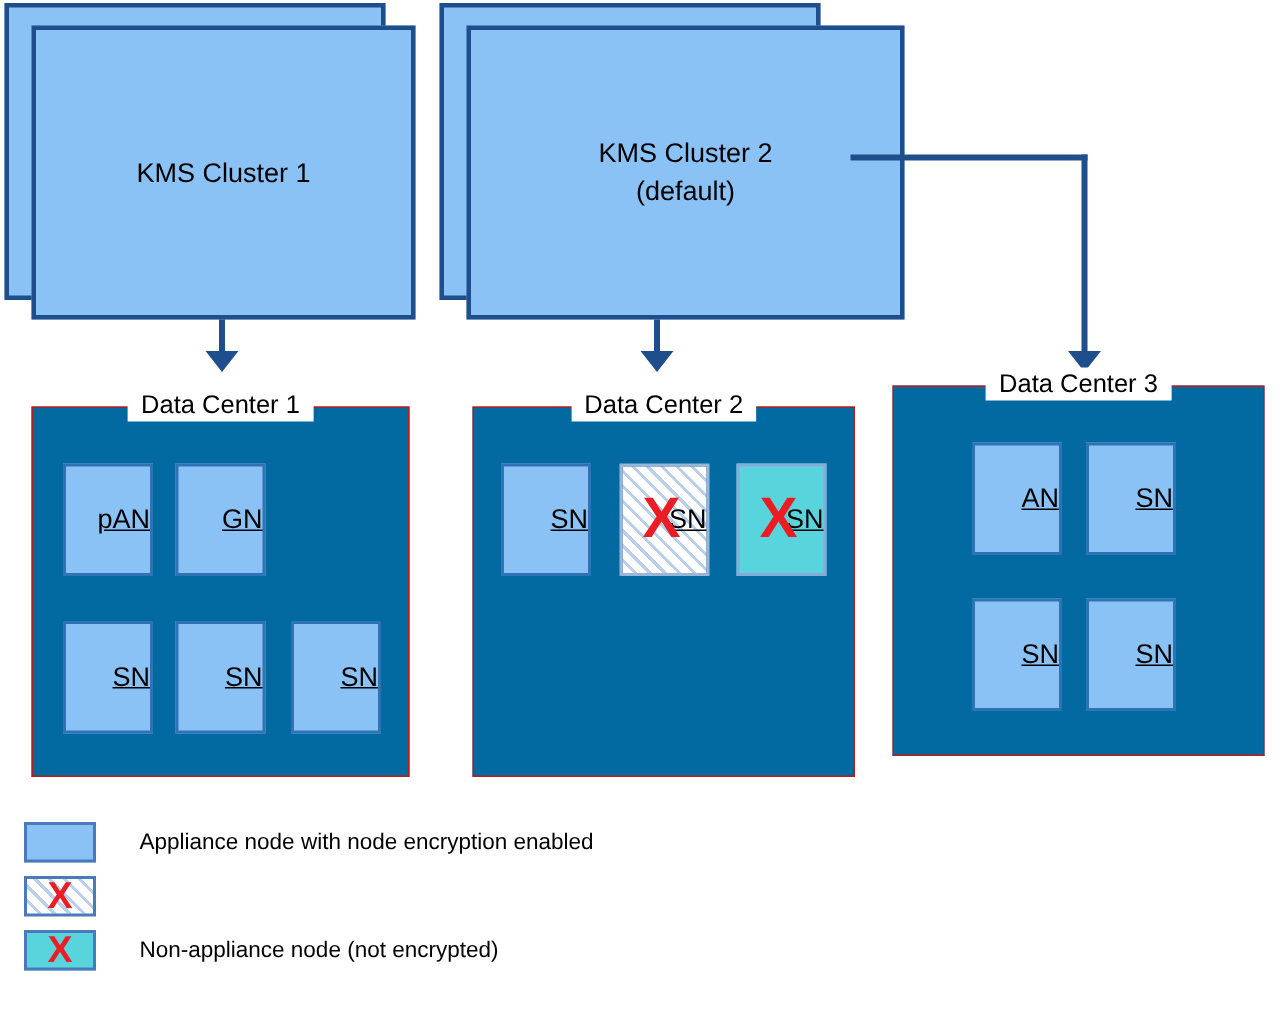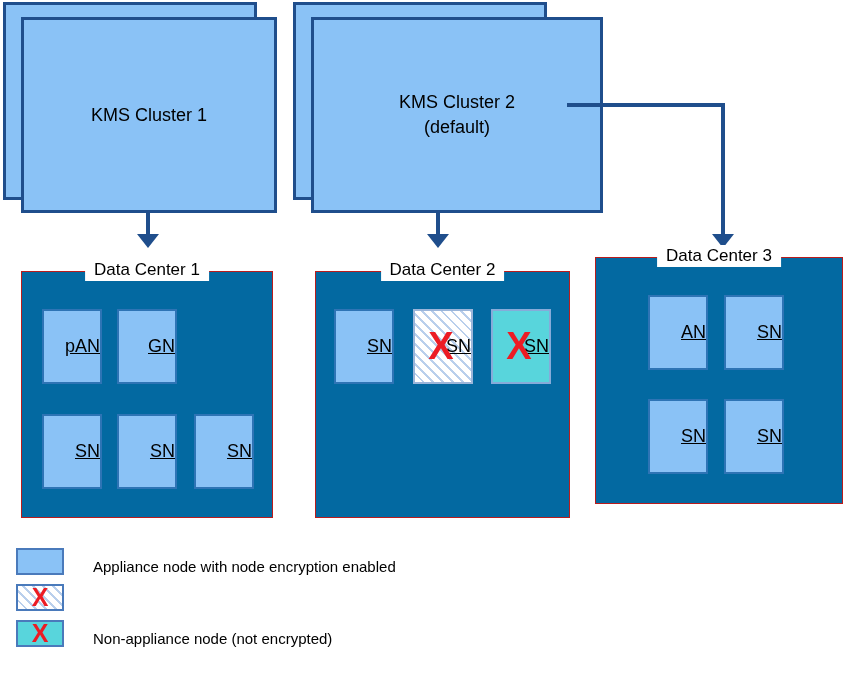--- a/index.html
+++ b/index.html
@@ -108,21 +108,21 @@
     color: #EC1C24;
     line-height: 1;
   }
 
   
   .legend-row {
     position: absolute;
     left: 16px;
     height: 27px;
     display: flex;
-    align-items: flex-end;
+    align-items: center;
   }
   .lr1 { top: 548px; }
   .lr2 { top: 584px; }
   .lr3 { top: 620px; }
   .legend-swatch {
     position: relative;
     box-sizing: border-box;
     width: 48px;
     height: 27px;
     background: #8AC2F6;

